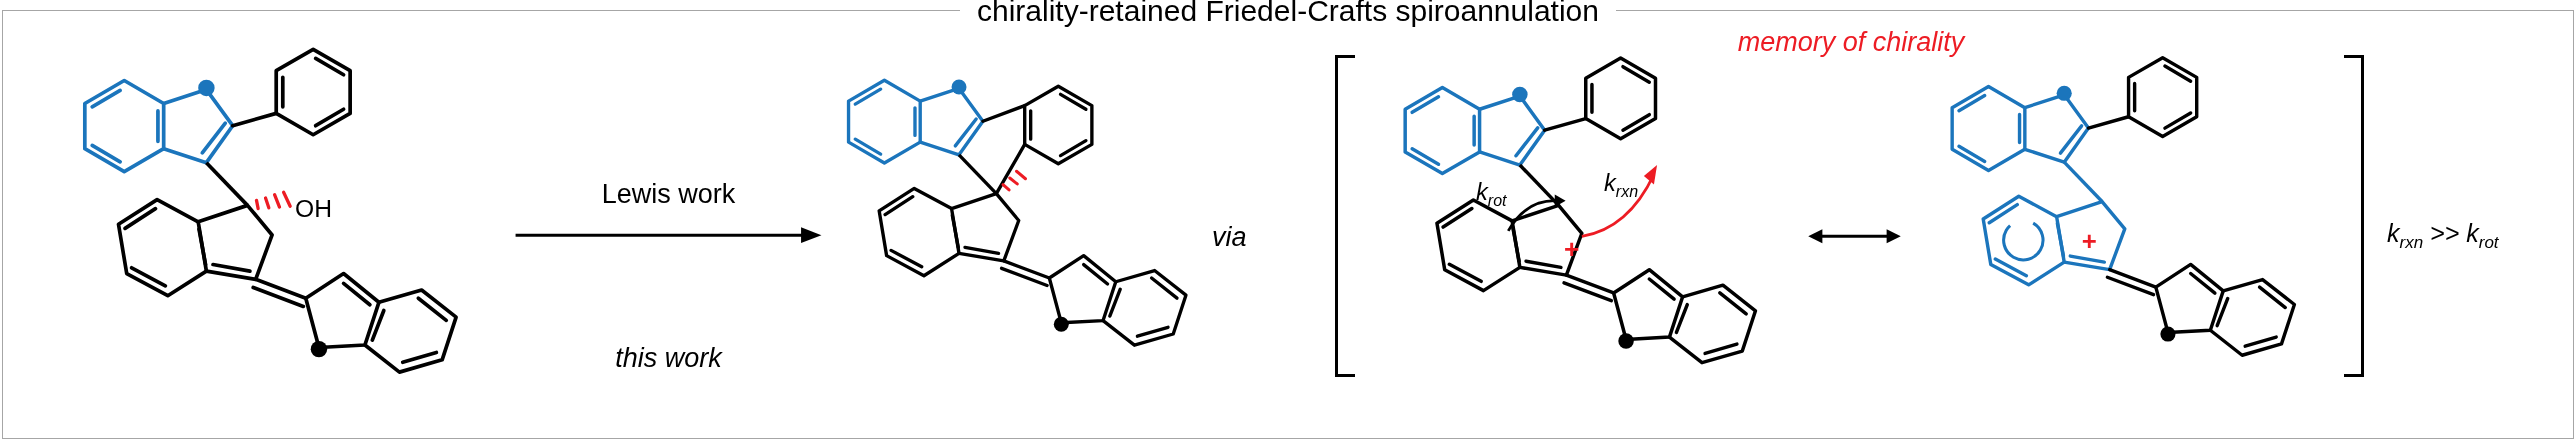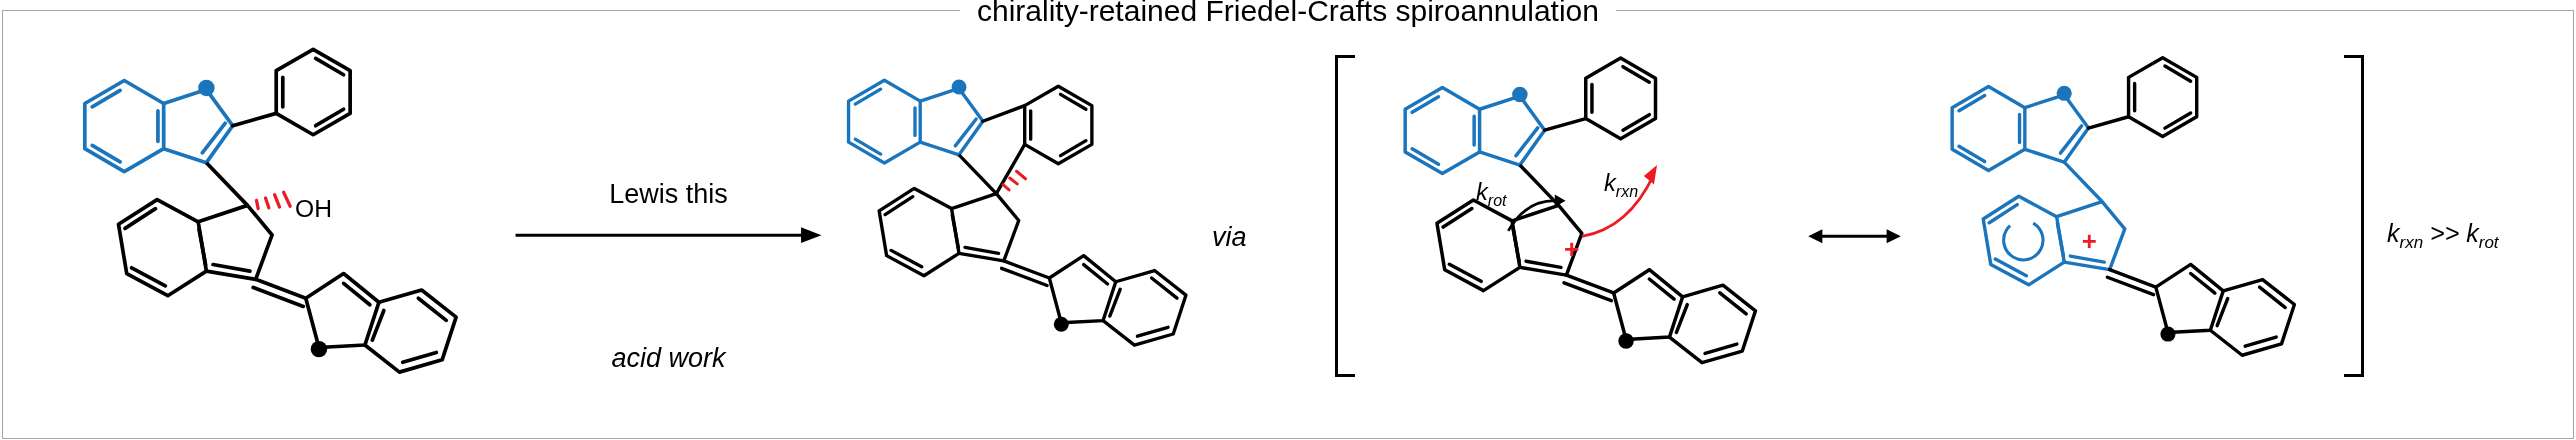--- a/index.html
+++ b/index.html
@@ -76,26 +76,26 @@
     <use href="#phenyl-high" style="color:#000"></use>
     <line x1="205" y1="160" x2="255" y2="212" stroke="#000" stroke-width="4.5"></line>
     <use href="#lower-left" style="color:#000"></use>
     <use href="#lower-right" style="color:#000"></use>
     <g stroke="#ed1c24" stroke-width="4" stroke-linecap="round">
       <path d="M266,206 L268,216 M277,203 L281,215 M288,199 L294,214 M299,196 L307,213" fill="none"></path>
     </g>
     <text x="313" y="226" class="oh-text">OH</text>
   </svg>
 
-  <div class="cond" style="top:179px">Lewis this</div>
+  <div class="cond" style="top:179px">Lewis work</div>
   <svg class="mol" style="left:515px;top:225px" width="307" height="20.4" viewBox="0 0 390 26">
     <line x1="0" y1="13" x2="366" y2="13" stroke="#000" stroke-width="4"></line>
     <path d="M364,3 L390,13 L364,23 Z" fill="#000" stroke="none"></path>
   </svg>
-  <div class="cond it" style="top:343px">acid work</div>
+  <div class="cond it" style="top:343px">this work</div>
 
   <svg class="mol" style="left:806px;top:35px" width="418" height="333" viewBox="0 0 560 445">
     <use href="#upper-unit" style="color:#1b75bc"></use>
     <use href="#phenyl-low" style="color:#000"></use>
     <line x1="205" y1="160" x2="255" y2="212" stroke="#000" stroke-width="4.5"></line>
     <use href="#lower-left" style="color:#000"></use>
     <use href="#lower-right" style="color:#000"></use>
     <g stroke="#ed1c24" stroke-width="4" stroke-linecap="round">
       <path d="M264,200 L272,207 M273,191 L283,199 M282,182 L294,192" fill="none"></path>
     </g>
@@ -137,15 +137,16 @@
     <use href="#phenyl-high" style="color:#000"></use>
     <line x1="205" y1="160" x2="255" y2="212" stroke="#1b75bc" stroke-width="4.5"></line>
     <use href="#lower-left" style="color:#1b75bc"></use>
     <use href="#lower-right" style="color:#000"></use>
     <circle cx="151" cy="263" r="26" fill="none" stroke="#1b75bc" stroke-width="4" pathLength="100" stroke-dasharray="80 20" transform="rotate(-60 151 263)"></circle>
     <text x="238" y="276" class="plus-text" text-anchor="middle">+</text>
   </svg>
 
   <span class="lbl it" style="left:2387px;top:219px;font-size:25px"><span>k</span><sub><span>rxn</span></sub> <span>&gt;&gt;</span> <span>k</span><sub><span>rot</span></sub></span>
 
+  <span class="lbl it red center" style="left:1851px;top:27px">memory of chirality</span>
 
 </div>
 
 
 </body></html>

